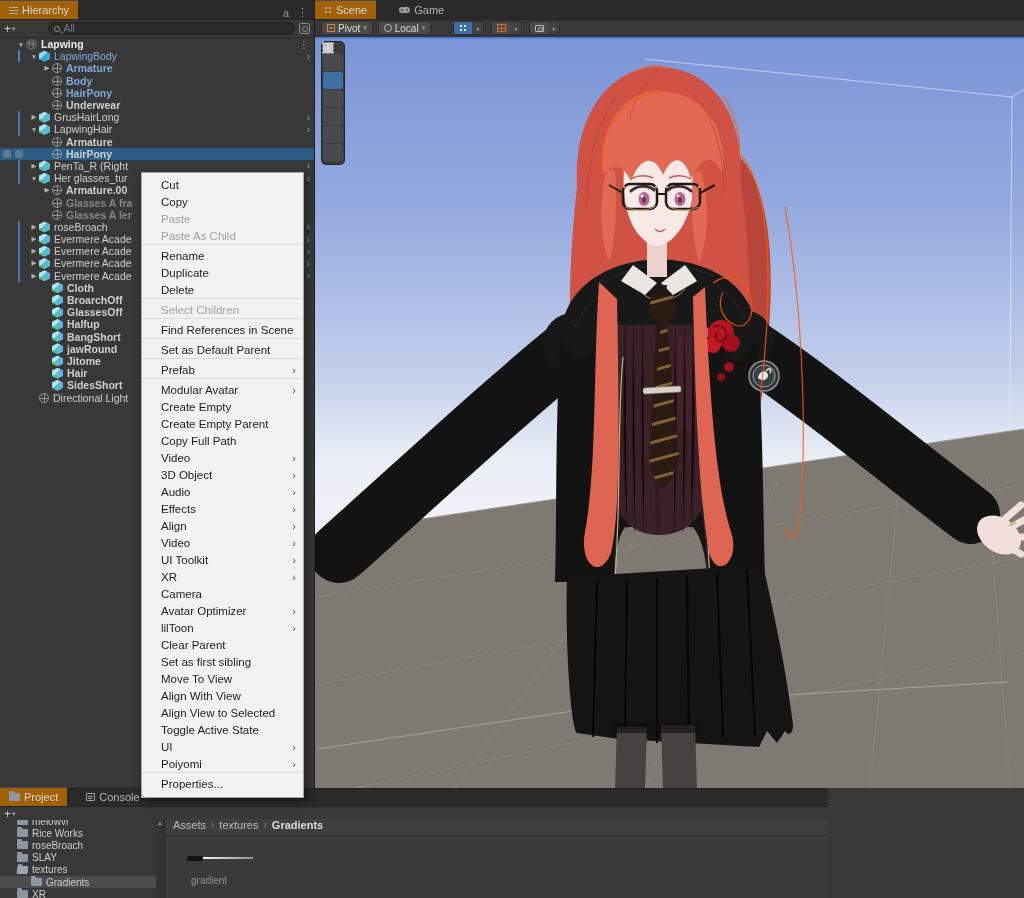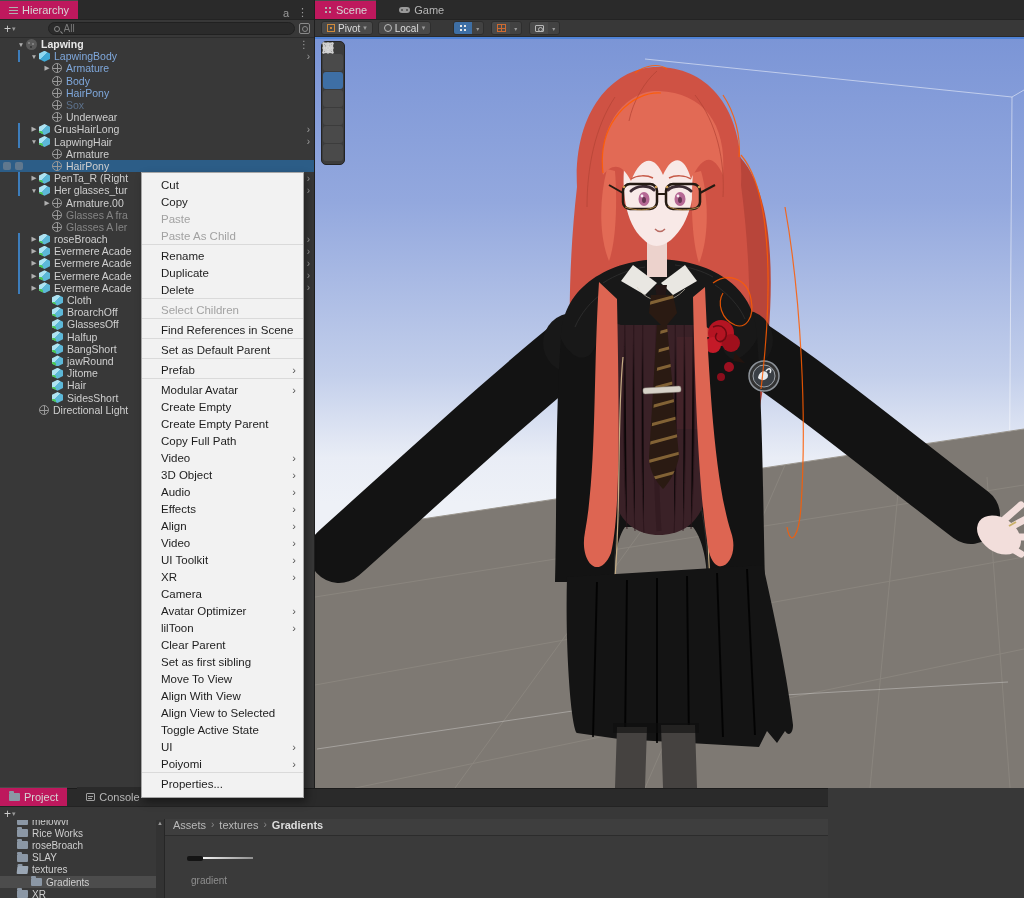--- a/index.html
+++ b/index.html
@@ -2,41 +2,41 @@
 <html><head>
 <meta charset="utf-8">
 <style>
   html,body{margin:0;padding:0;background:#1e1e1e;}
   *{box-sizing:border-box;font-family:"Liberation Sans","DejaVu Sans",sans-serif;}
   #app{position:relative;width:1024px;height:898px;background:#383838;overflow:hidden;font-size:11px;color:#c8c8c8;}
 
   
   .tabbar{position:absolute;left:0;top:0;right:0;height:20px;background:#2a2a2a;display:flex;align-items:flex-end;border-bottom:1px solid #232323;}
   .tab{height:19px;display:flex;align-items:center;gap:4px;padding:0 9px;background:#2a2a2a;color:#b6b6b6;font-size:11px;}
-  .tab.active{background:#be185d;color:#d6d6d6;border-top:1px solid #4a4a4a;}
+  .tab.active{background:#a16207;color:#d6d6d6;border-top:1px solid #4a4a4a;}
 
   
   #hierarchy{position:absolute;left:0;top:0;width:315px;height:788px;background:#383838;border-right:1px solid #1f1f1f;}
   .hdr-icons{margin-left:auto;display:flex;align-items:center;gap:8px;padding-right:6px;color:#9a9a9a;}
   .lockglyph{font-size:11px;color:#9a9a9a;}
   .kebab{font-size:11px;color:#9a9a9a;letter-spacing:0;}
   #h-toolbar{position:absolute;left:0;top:20px;right:0;height:18px;background:#383838;border-bottom:1px solid #2b2b2b;display:flex;align-items:center;padding:0 4px;gap:4px;}
   .plusbtn{display:flex;align-items:center;color:#cdcdcd;font-size:12px;gap:1px;}
   .caret{font-size:7px;color:#9a9a9a;}
   .searchpill{flex:1;height:13px;margin-left:28px;background:#2b2b2b;border:1px solid #212121;border-radius:7px;display:flex;align-items:center;padding:0 5px;gap:4px;}
   .mag{width:6px;height:6px;border:1px solid #8a8a8a;border-radius:50%;position:relative;flex:none;}
   .mag::after{content:"";position:absolute;left:5px;top:5px;width:3px;height:1px;background:#8a8a8a;transform:rotate(45deg);}
   .searchpill input{flex:1;background:transparent;border:none;outline:none;color:#cccccc;font-size:10px;padding:0;}
   .searchpill input::placeholder{color:#7b7b7b;}
   .winsearch{width:11px;height:11px;border:1px solid #8a8a8a;border-radius:2px;position:relative;flex:none;}
   .winsearch::before{content:"";position:absolute;left:2px;top:2px;width:4px;height:4px;border:1px solid #8a8a8a;border-radius:50%;}
 
   #h-tree{position:absolute;left:0;top:38px;right:0;bottom:0;overflow:hidden;}
   .hrow{position:relative;height:12.2px;display:flex;align-items:center;font-size:10.5px;color:#cfcfcf;white-space:nowrap;overflow:hidden;}
-  .hrow.d0{padding-left:16px;} .hrow.d1{padding-left:29px;} .hrow.d2{padding-left:42px;}
+  .hrow.d0{padding-left:16px;} .hrow.d1{padding-left:29px;} .hrow.d2{padding-left:42px;font-weight:bold;}
   .hrow.sel{background:#2c5d87;}
   .hrow.blue .glabel{color:#7fa8dc;}
   .hrow.dim .glabel{opacity:.5;}
   .hrow.root .glabel{color:#e9e9e9;font-weight:bold;}
   .garrow{width:10px;flex:none;font-size:6.5px;color:#b0b0b0;text-align:center;}
   .hrow.open .garrow::before{content:"▼";}
   .hrow.closed .garrow::before{content:"▶";}
   .gicon{width:11px;height:11px;margin-right:4px;position:relative;flex:none;}
   .gicon.wheel{border:1px solid #989898;border-radius:50%;width:10px;height:10px;}
   .gicon.wheel::before{content:"";position:absolute;left:50%;top:0;bottom:0;width:1px;background:#989898;}
@@ -178,27 +178,20 @@
 
 
         <div class="hrow d2 blue">
 
           <span class="garrow"></span>
           <span class="gicon wheel"></span>
           <span class="glabel">HairPony</span>
 
         </div>
 
-        <div class="hrow d2 blue dim">
-
-          <span class="garrow"></span>
-          <span class="gicon wheel"></span>
-          <span class="glabel">Sox</span>
-
-        </div>
 
         <div class="hrow d2">
 
           <span class="garrow"></span>
           <span class="gicon wheel"></span>
           <span class="glabel">Underwear</span>
 
         </div>
 
         <div class="hrow d1 closed bar chev">

